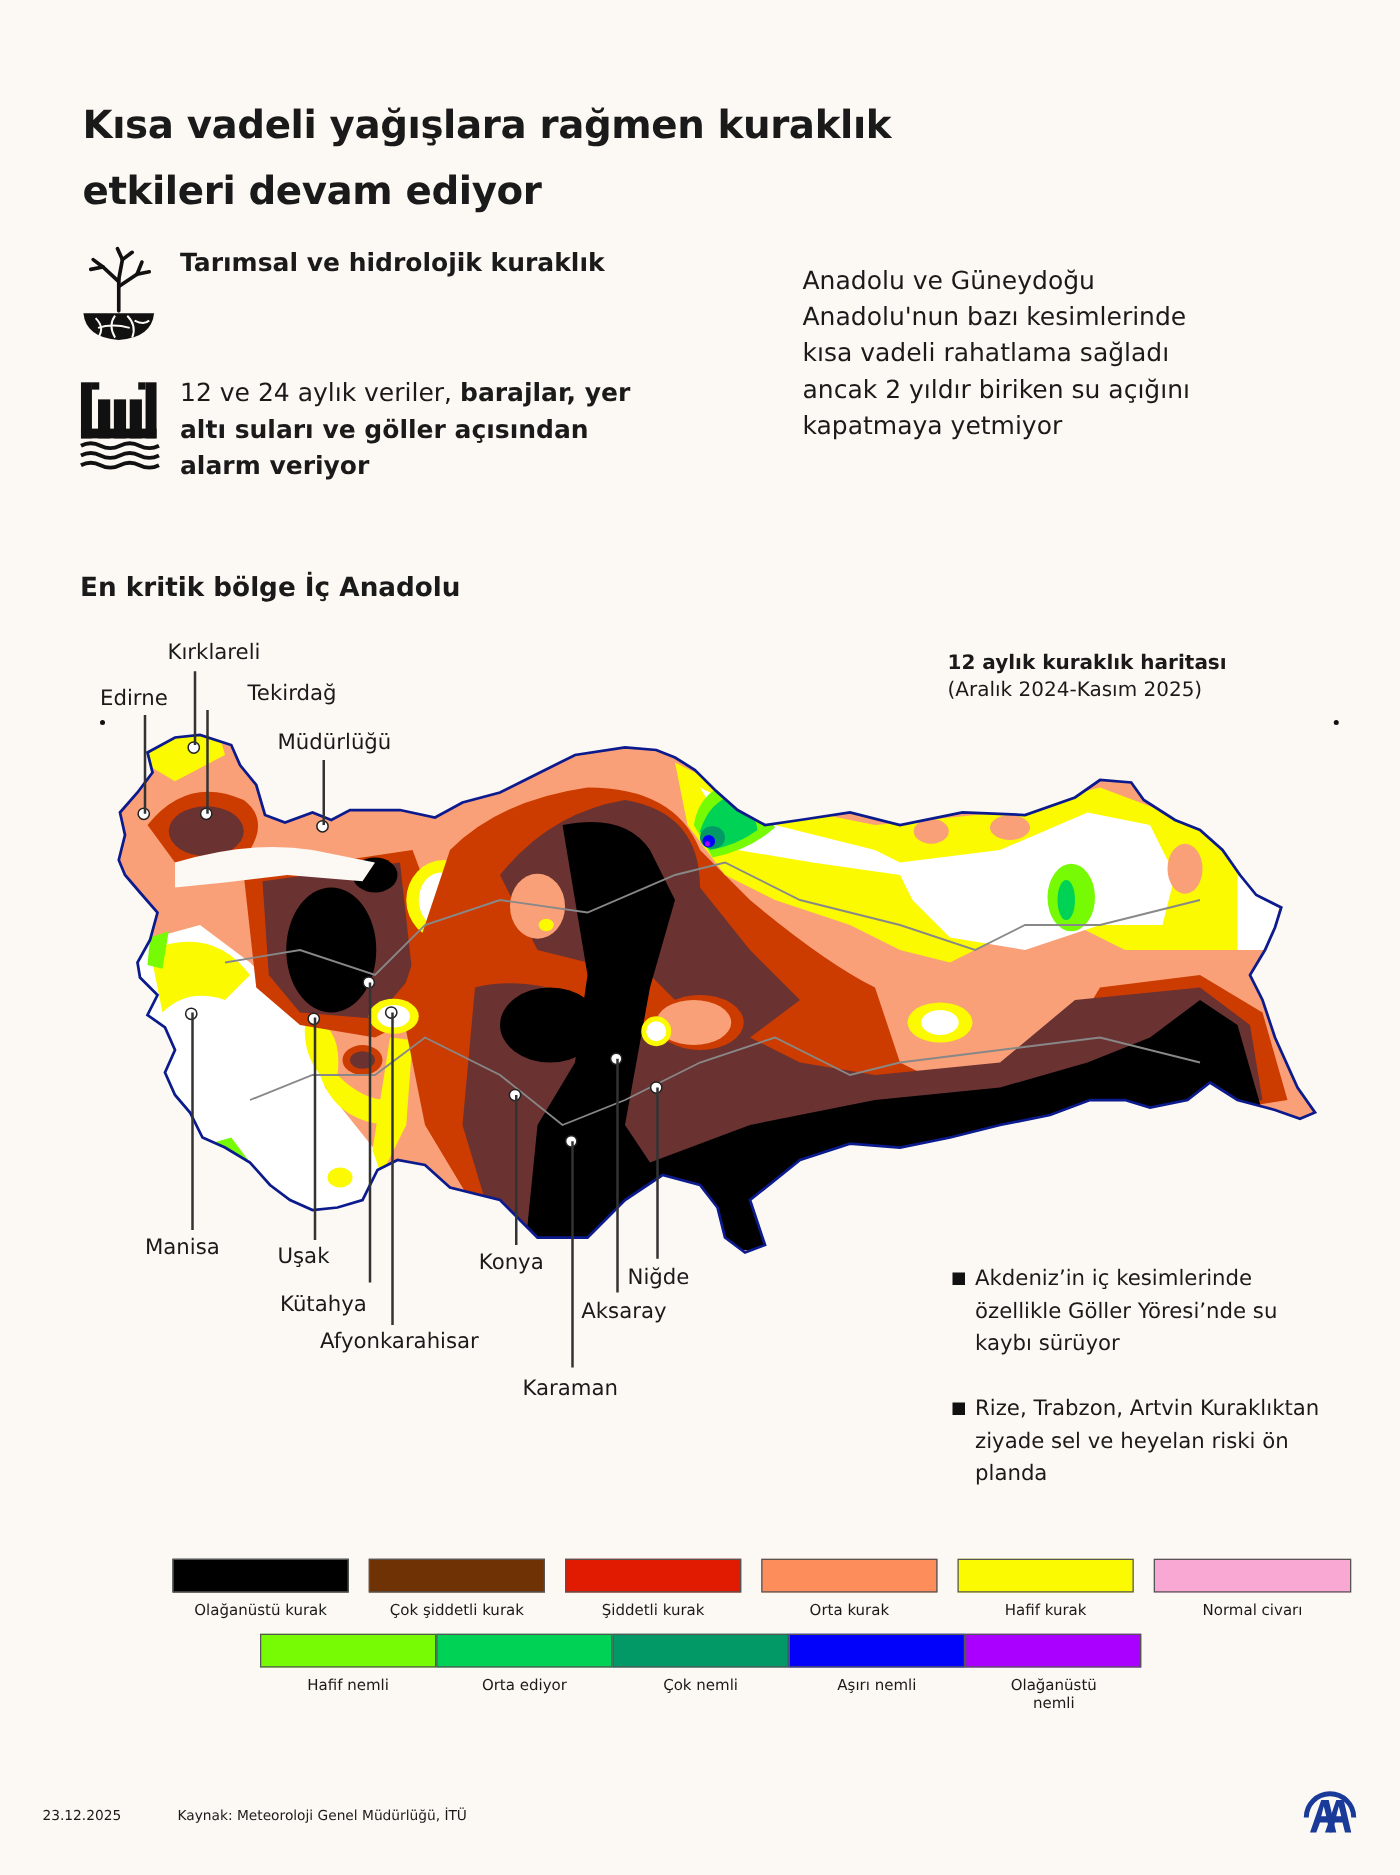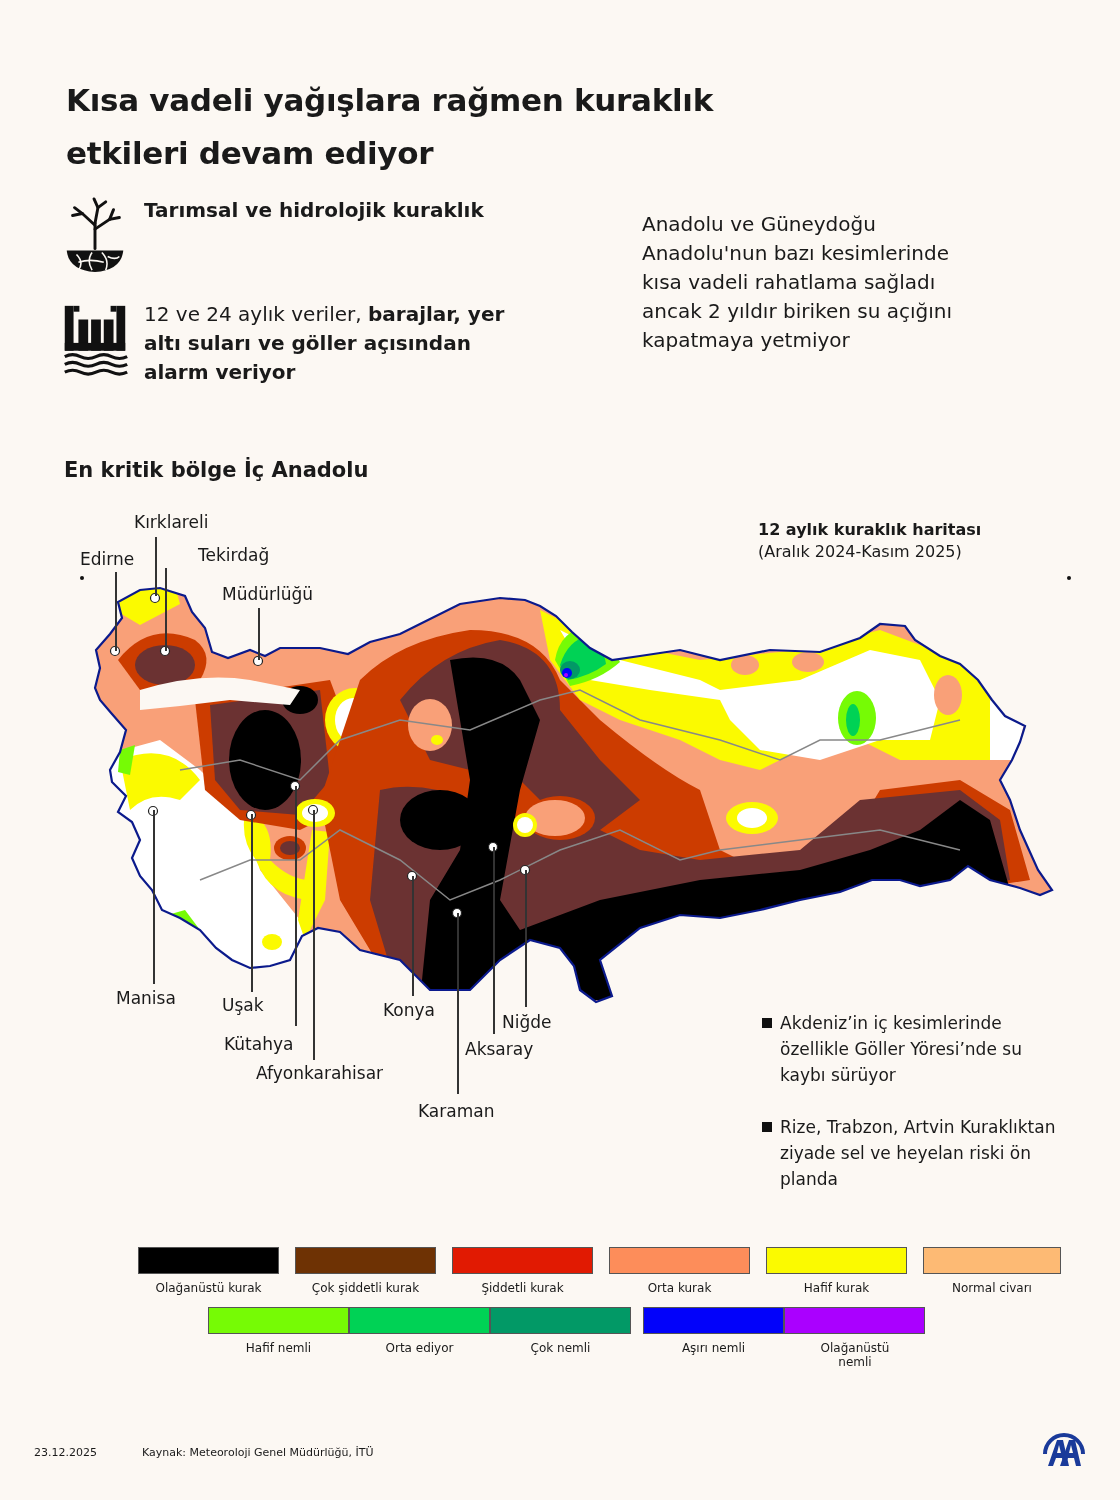--- a/index.html
+++ b/index.html
@@ -250,35 +250,35 @@
     </div>
   <div class="legend-cell" style="width: 141px; background: rgb(225, 26, 2);">
       <div class="legend-label">Şiddetli kurak</div>
     </div>
   <div class="legend-cell" style="width: 141px; background: rgb(253, 141, 90);">
       <div class="legend-label">Orta kurak</div>
     </div>
   <div class="legend-cell" style="width: 141px; background: rgb(251, 250, 0);">
       <div class="legend-label">Hafif kurak</div>
     </div>
-  <div class="legend-cell" style="width: 138px; background: #fdba74;">
+  <div class="legend-cell" style="width: 158px; background: #f9a8d4;">
       <div class="legend-label">Normal civarı</div>
     </div>
 </div>
 <div class="legend-row" style="left:208px; top:1307px;">
   <div class="legend-cell" style="width: 141px; background: rgb(118, 251, 5);">
       <div class="legend-label">Hafif nemli</div>
     </div>
   <div class="legend-cell" style="width: 141px; background: rgb(0, 210, 85);">
       <div class="legend-label">Orta ediyor</div>
     </div>
   <div class="legend-cell" style="width: 141px; background: rgb(2, 153, 102); padding-left: 35px;">
       <div class="legend-label">Çok nemli</div>
     </div>
-  <div class="legend-cell" style="width: 141px; background: rgb(2, 2, 250); margin-left: 12px;">
+  <div class="legend-cell" style="width: 141px; background: rgb(2, 2, 250);">
       <div class="legend-label">Aşırı nemli</div>
     </div>
   <div class="legend-cell" style="width: 141px; background: rgb(170, 0, 255);">
       <div class="legend-label" style="width:80px; left:30px;">Olağanüstü nemli</div>
     </div>
 </div>
 
 <div class="footer-date">23.12.2025</div>
 <div class="footer-src">Kaynak: Meteoroloji Genel Müdürlüğü, İTÜ</div>
 <svg class="logo" viewBox="0 0 46 44">

